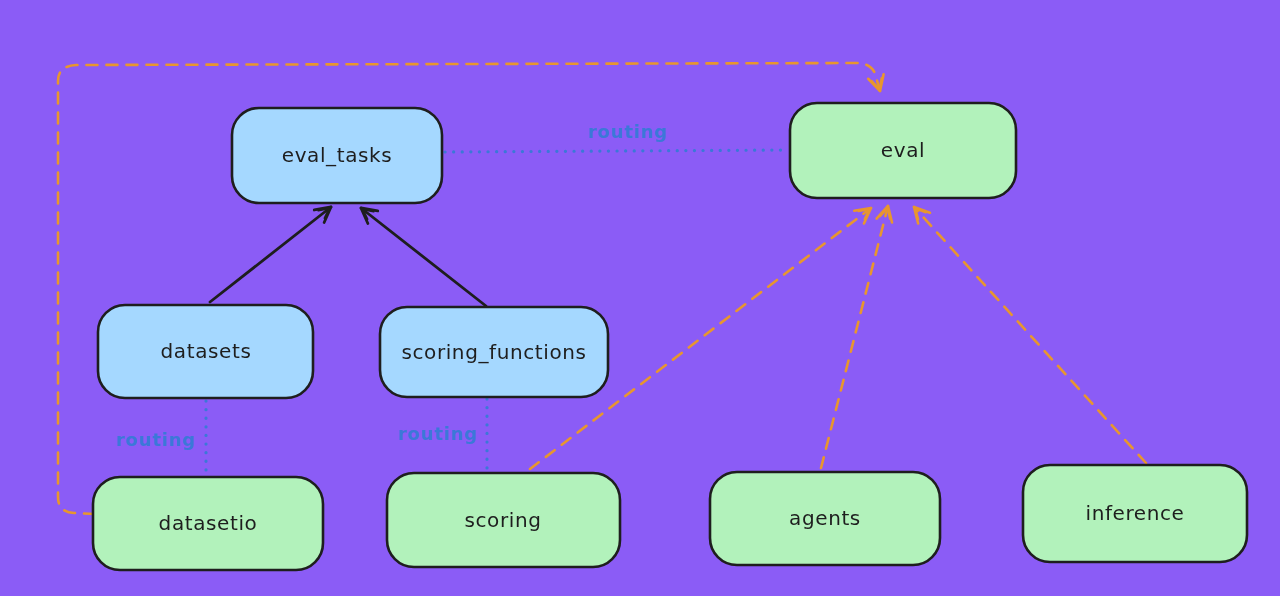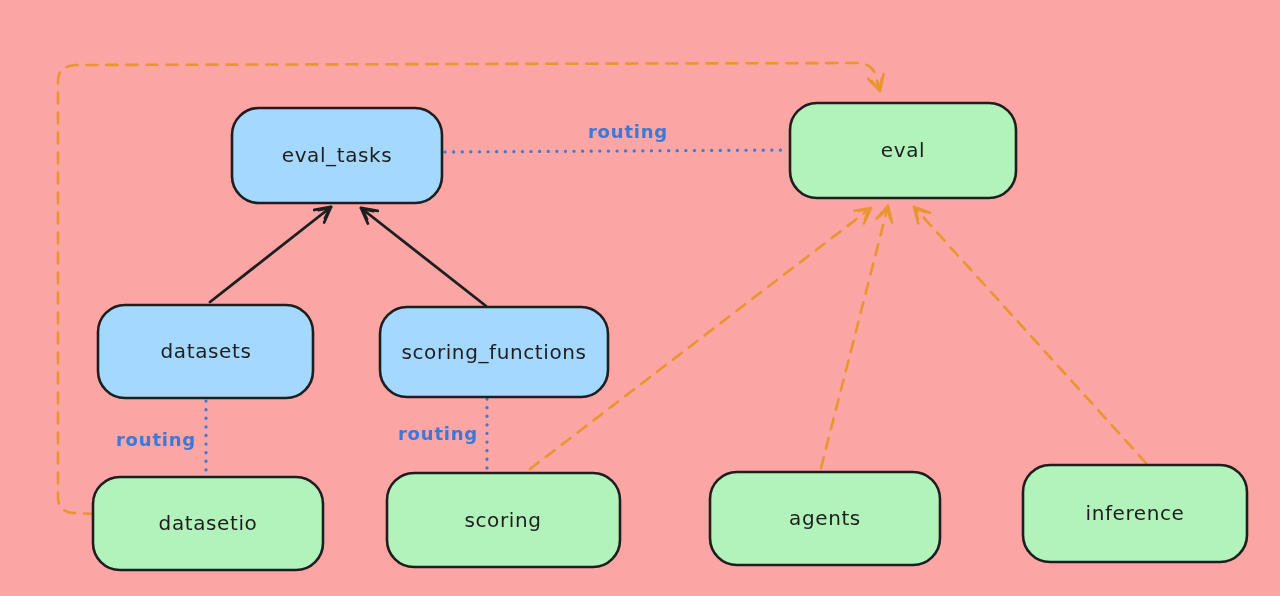--- a/index.html
+++ b/index.html
@@ -5,21 +5,21 @@
   html, body {
     margin: 0;
     padding: 0;
     background: #ffffff;
     font-family: "DejaVu Sans", "Liberation Sans", sans-serif;
   }
   .canvas-wrap {
     width: 1280px;
     height: 596px;
     position: relative;
-    background: #fca5a5;
+    background: #8b5cf6;
     overflow: hidden;
   }
   svg { display: block; }
   .node-rect {
     stroke-width: 2.6px;
     stroke-linejoin: round;
   }
   .node-label {
     font-size: 20px;
     letter-spacing: 0.6px;

